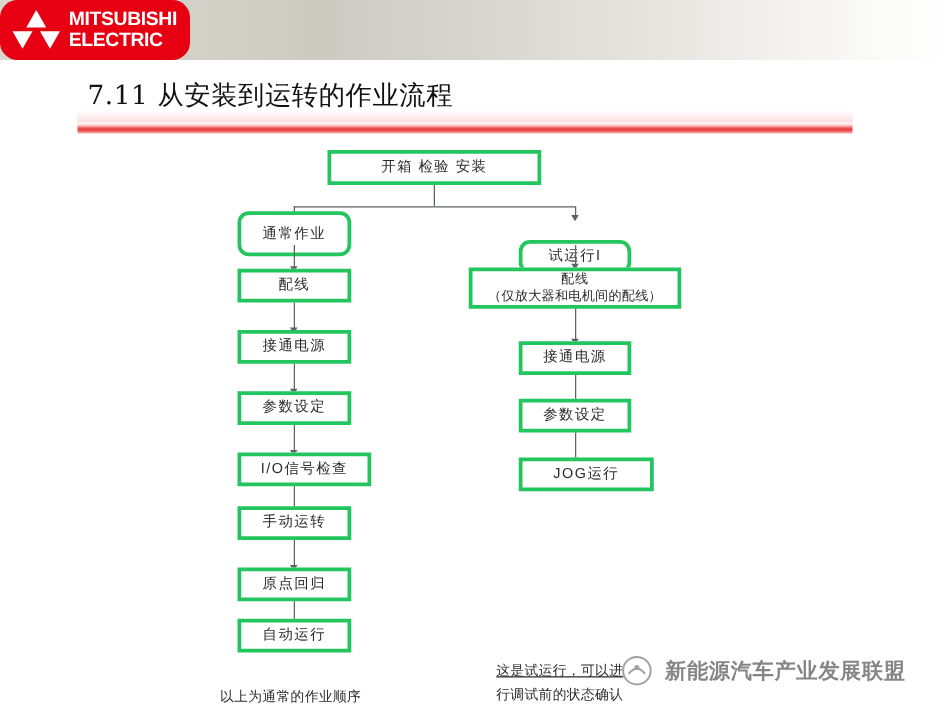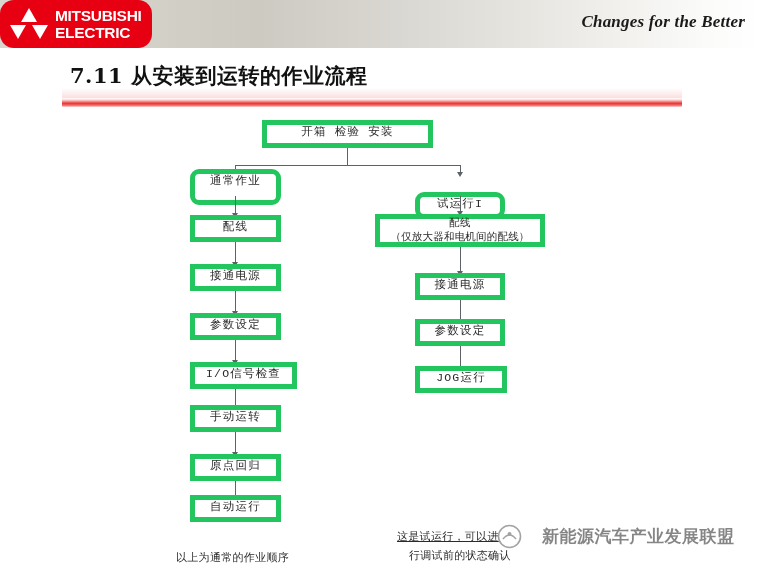--- a/index.html
+++ b/index.html
@@ -38,46 +38,46 @@
     position:absolute;right:16px;top:12px;
     font-family:"Liberation Serif",serif;
     font-style:italic;font-weight:bold;font-size:17px;color:#1a1a1a;
     letter-spacing:0.2px;white-space:nowrap;
   }
 
   
   .slide-title{
     position:absolute;left:70px;top:62px;
     font-family:"DejaVu Serif","Liberation Serif",serif;
-    font-size:21px;font-weight:bold;color:#111111;
+    font-size:21px;font-weight:normal;color:#111111;
     white-space:nowrap;letter-spacing:0.5px;
   }
   .title-rule{
     position:absolute;left:62px;top:98px;width:620px;height:9px;
     background:linear-gradient(to bottom,
         #ffffff 0%, #ffd5d5 22%, #f06060 48%, #e83a3a 62%, #f07070 82%, #ffd8d8 100%);
     border-radius:1px;
   }
   .title-rule-glow{
     position:absolute;left:62px;top:88px;width:620px;height:11px;
     background:linear-gradient(to bottom,#ffffff 0%,#fdeaea 60%,#fbdcdc 100%);
   }
 
   
   .chart{
     position:absolute;left:0;top:110px;width:761px;height:440px;
   }
   .node{
     position:absolute;
     box-sizing:border-box;
-    border:5px solid #22c55e;
+    border:3px solid #22c55e;
     background:#ffffff;
-    display:flex;justify-content:center;
+    display:flex;align-items:center;justify-content:center;
     text-align:center;
-    font-family:Liberation Mono, monospace;
+    font-family:Liberation Sans, sans-serif;
     font-size:11.5px;color:#2b2b2b;
     letter-spacing:1.2px;
     line-height:1.25;
   }
   .node.rounded{border-radius:9px;}
   .node.two-line{letter-spacing:0.6px;font-size:10.5px;}
   .node .ln{display:block;}
   .node .ln.sub{letter-spacing:0.2px;}
 
   .conn{
@@ -96,21 +96,21 @@
   .caption{
     position:absolute;
     font-family:"DejaVu Sans","Liberation Sans",sans-serif;
     font-size:11px;color:#2b2b2b;line-height:1.7;
     letter-spacing:0.3px;
   }
 
   
   .watermark{
     position:absolute;left:497px;top:524px;
-    display:flex;align-items:center;gap:20px;
+    display:flex;align-items:center;gap:10px;
     opacity:0.62;
   }
   .wm-logo{
     width:25px;height:25px;flex:none;position:relative;
   }
   .wm-text{
     font-family:"DejaVu Sans","Liberation Sans",sans-serif;
     font-size:17px;font-weight:bold;color:#3c3c3c;
     letter-spacing:0.5px;white-space:nowrap;
   }
@@ -127,21 +127,20 @@
         <polygon points="20,18 12,32 4,18 12,18" fill="#ffffff"></polygon>
         <polygon points="42,18 34,32 26,18 34,18" fill="#ffffff"></polygon>
       </svg>
     </div>
     <div class="logo-words">
       <span class="l1">MITSUBISHI</span>
       <span class="l2">ELECTRIC</span>
     </div>
   </div>
 
-  <div class="tagline">Changes for the Better</div>
 </div>
 
 <div class="slide-title">7.11 从安装到运转的作业流程</div>
 <div class="title-rule-glow"></div>
 <div class="title-rule"></div>
 
 <div class="chart">
 
   <div class="node" style="left:262px;top:10px;width:171px;height:28px;">
     <span>开箱 检验 安装</span>
@@ -218,32 +217,32 @@
   </div>
   <div class="conn v" style="left:460px;top:190px;height:22px;"></div>
   <div class="arrow" style="left:456.5px;top:210px;"></div>
 
   <div class="node" style="left:415px;top:209px;width:90px;height:27px;">
     <span>参数设定</span>
   </div>
   <div class="conn v" style="left:460px;top:236px;height:22px;"></div>
   <div class="arrow" style="left:456.5px;top:256px;"></div>
 
-  <div class="node" style="left:415px;top:256px;width:92px;height:27px;">
+  <div class="node" style="left:415px;top:256px;width:108px;height:27px;">
     <span>JOG运行</span>
   </div>
 </div>
 
 <div class="caption" style="left:176px;top:549px;">
   <span>以上为通常的作业顺序</span>
 </div>
 
 <div class="caption" style="left:397px;top:528px;">
   <span style="display:block;text-decoration:underline;">这是试运行，可以进</span>
-  <span style="display:block;margin-left:12px;">行调试前的状态确认</span>
+  <span style="display:block;">行调试前的状态确认</span>
 </div>
 
 <div class="watermark">
   <div class="wm-logo">
     <svg width="25" height="25" viewBox="0 0 25 25" aria-hidden="true">
       <circle cx="12.5" cy="12.5" r="11" fill="none" stroke="#6b6b6b" stroke-width="1.6"></circle>
       <path d="M6 15 Q12.5 7 19 15" fill="none" stroke="#6b6b6b" stroke-width="1.6"></path>
       <circle cx="12.5" cy="10" r="2" fill="#6b6b6b"></circle>
     </svg>
   </div>

